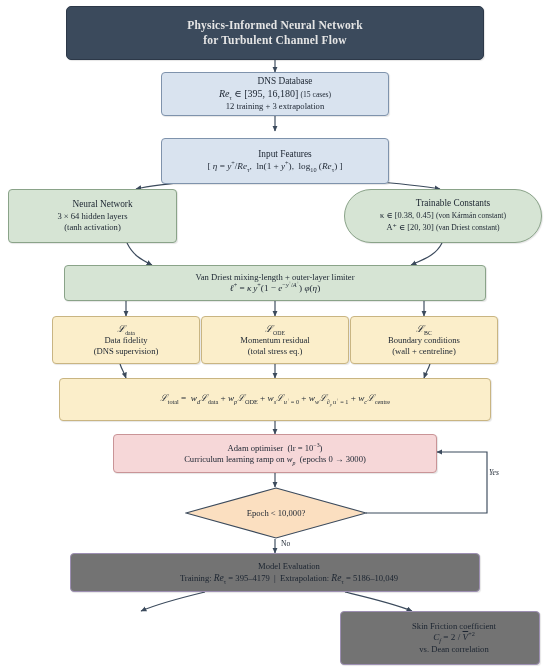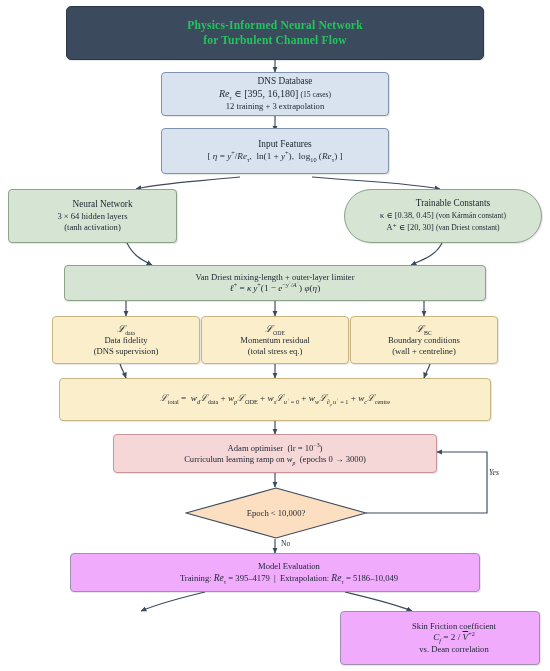--- a/index.html
+++ b/index.html
@@ -15,26 +15,26 @@
   .node{
     position:absolute;box-sizing:border-box;
     display:flex;flex-direction:column;align-items:center;justify-content:center;
     text-align:center;border:1px solid #51657c;border-radius:4px;
     box-shadow:1px 1px 1px rgba(0,0,0,0.10);
     line-height:1.28;
   }
   .node .ln{display:block;white-space:nowrap;}
 
   
-  .c-title{background:#3b4a5c;border-color:#2c3848;color:#22c55e;border-radius:5px;}
+  .c-title{background:#3b4a5c;border-color:#2c3848;color:#e5e5e5;border-radius:5px;}
   .c-blue{background:#d9e3ef;border-color:#7f93ac;}
   .c-green{background:#d6e4d4;border-color:#8aa389;}
   .c-yellow{background:#fbeeca;border-color:#c9b582;}
   .c-pink{background:#f6d7d8;border-color:#c99497;}
-  .c-purple{background:#f0abfc;border-color:#9d8fb2;padding-left:28px;}
+  .c-purple{background:#737373;border-color:#9d8fb2;padding-left:28px;}
   .c-diamond{position:absolute;}
 
   .t-title{font-weight:bold;font-size:11.5px;letter-spacing:.2px;}
   .t-head{font-size:9.3px;padding-left:20px;}
   .t-body{font-size:8.6px;}
   .t-small{font-size:7.6px;}
   .t-eq{font-size:9.2px;}
   .t-eqs{font-size:8.4px;}
   .mi{font-style:italic;}
   .edgelabel{position:absolute;font-size:7.6px;color:#1b2430;}
@@ -95,21 +95,21 @@
     <span class="ln t-title">for Turbulent Channel Flow</span>
   </div>
 
   <div class="node c-blue" style="left:161px;top:72px;width:228px;height:44px;">
     <span class="ln t-head">DNS Database</span>
     <span class="ln t-body"><span class="mi" style="font-size:10px">Re</span><sub>τ</sub><span style="font-size:10px"> ∈ [395,  16,180]</span>
       <span class="t-small">(15 cases)</span></span>
     <span class="ln t-body">12 training  +  3 extrapolation</span>
   </div>
 
-  <div class="node c-blue" style="left:161px;top:128px;width:228px;height:46px;">
+  <div class="node c-blue" style="left:161px;top:138px;width:228px;height:46px;">
     <span class="ln t-head">Input Features</span>
     <span class="ln t-eq">[&nbsp;<span class="mi">η</span> = <span class="mi">y</span><sup>+</sup>/<span class="mi">Re</span><sub>τ</sub>,&nbsp; ln(1 + <span class="mi">y</span><sup>+</sup>),&nbsp; log<sub>10</sub> (<span class="mi">Re</span><sub>τ</sub>)&nbsp;]</span>
   </div>
 
   <div class="node c-green" style="left:8px;top:189px;width:169px;height:54px;">
     <span class="ln t-head">Neural Network</span>
     <span class="ln t-body">3 × 64 hidden layers</span>
     <span class="ln t-body">(tanh activation)</span>
   </div>
 

